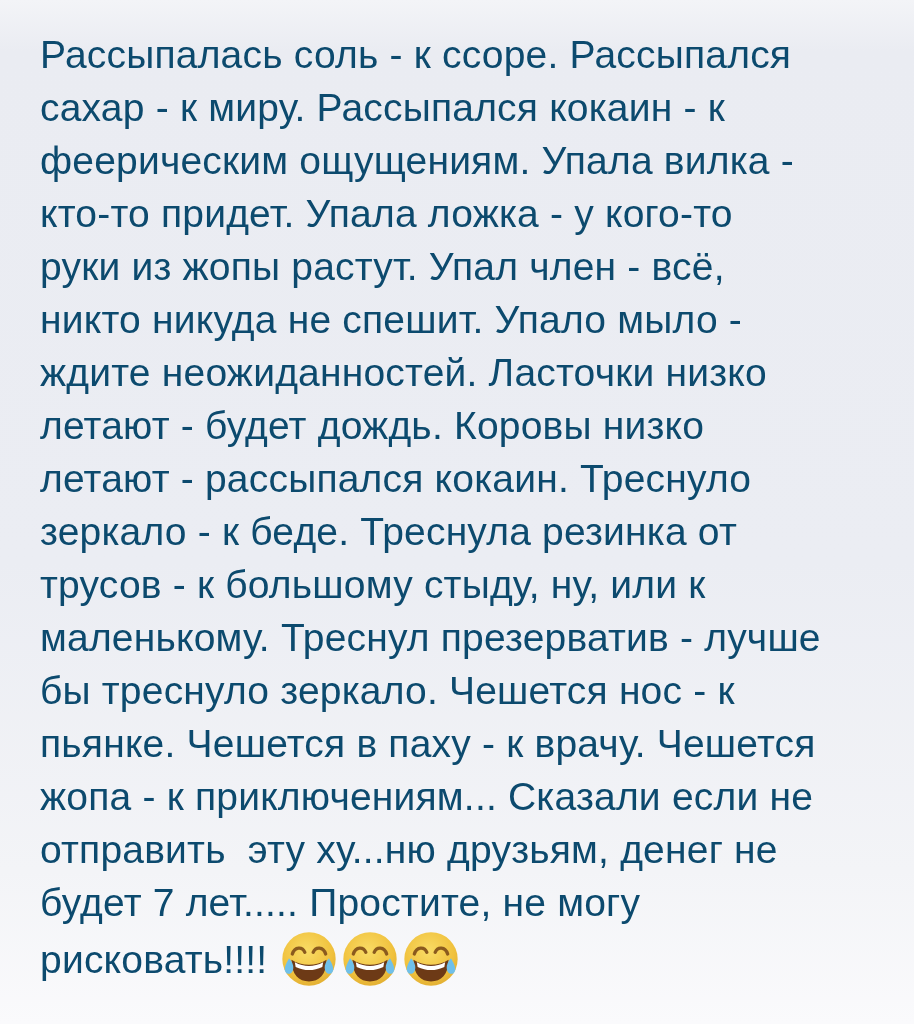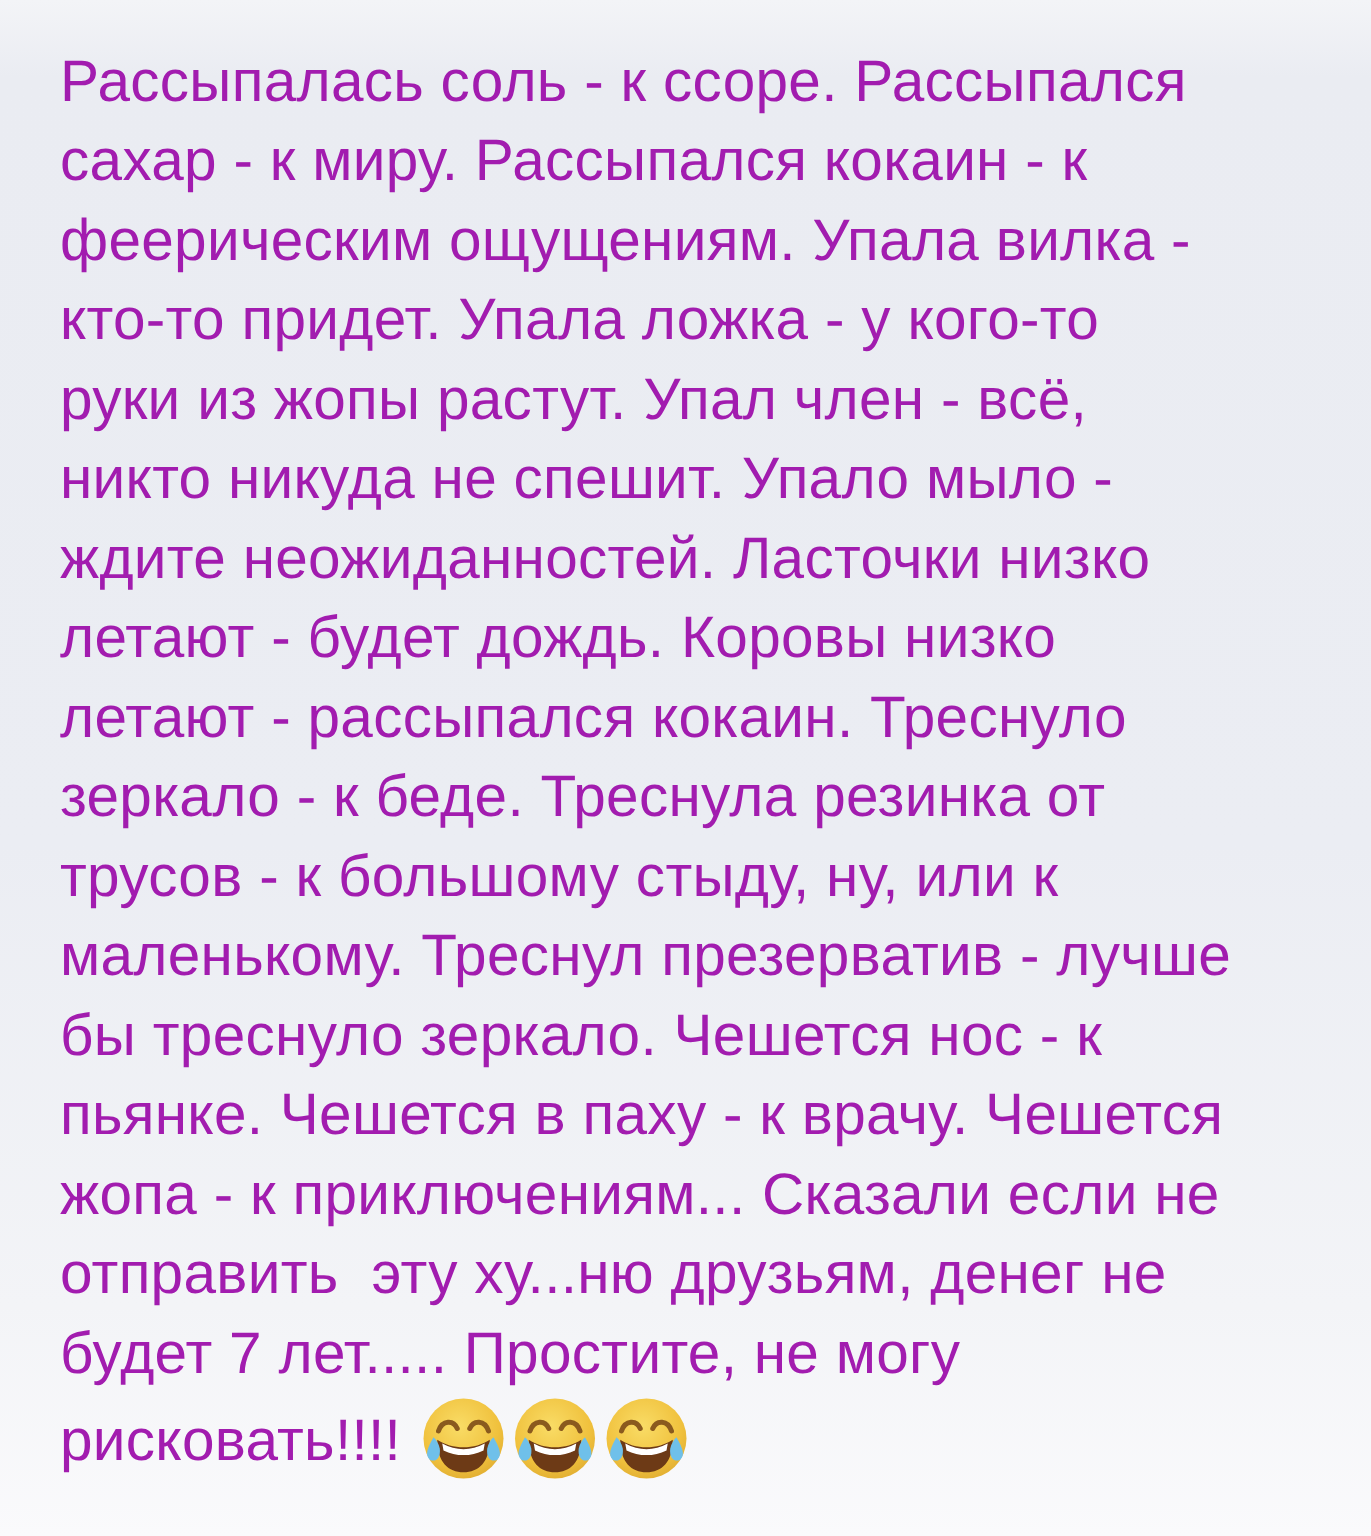--- a/index.html
+++ b/index.html
@@ -20,21 +20,21 @@
   }
   .meme-text {
     position: absolute;
     left: 40px;
     top: 28px;
     right: 16px;
     font-size: 39px;
     line-height: 53px;
     font-weight: 400;
     letter-spacing: 0.2px;
-    color: #a21caf;
+    color: #0c4a6e;
     white-space: pre;
   }
   .emoji-row {
     display: inline;
     white-space: nowrap;
   }
   .emoji {
     display: inline-block;
     width: 60px;
     height: 60px;

